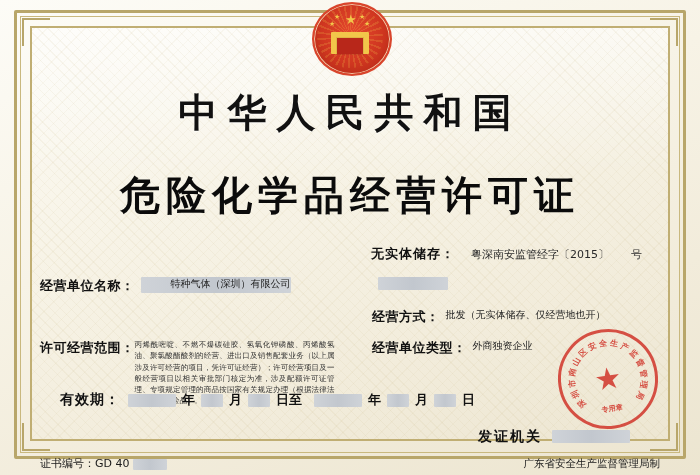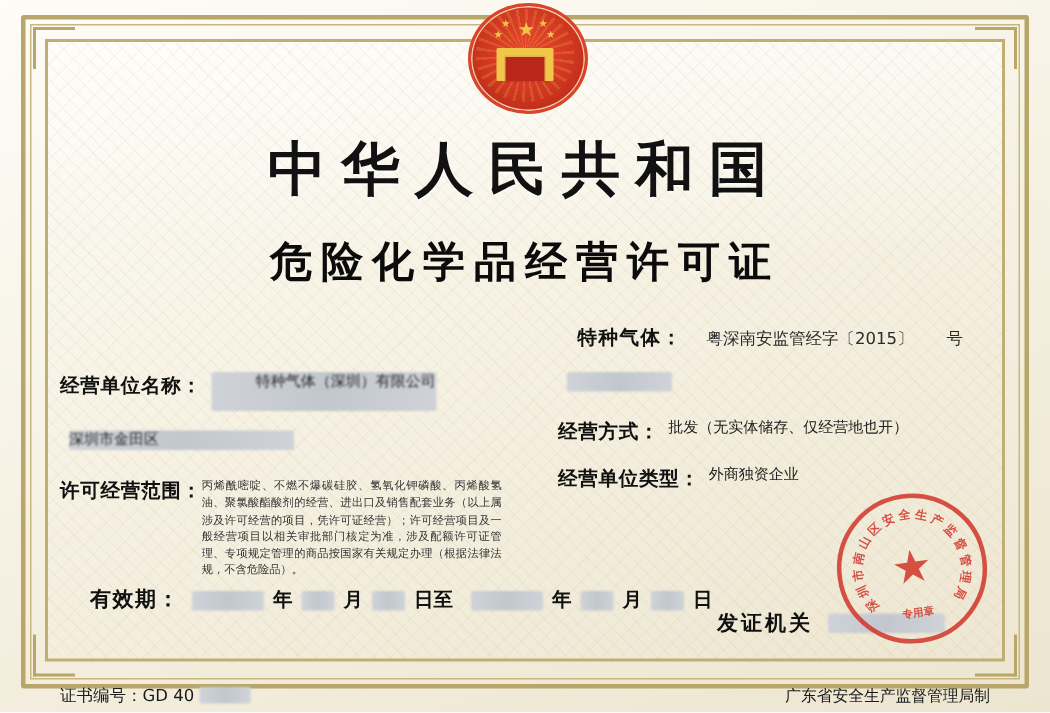--- a/index.html
+++ b/index.html
@@ -88,22 +88,22 @@
     font-size:39px;
     margin-top:52px;
     text-shadow:0 1px 0 rgba(255,255,255,.6);
   }
   .title-main{
     text-align:center;
     font-family:"DejaVu Serif", serif;
     font-weight:bold;
     color:#0b0b0b;
     letter-spacing:6px;
-    font-size:28px;
-    margin-top:16px;
+    font-size:40px;
+    margin-top:28px;
   }
   .regline{
     margin-top:22px;
     display:flex;justify-content:flex-end;align-items:flex-end;
     padding-right:18px;
     font-size:13px;color:#1b1b1b;
     font-family:"DejaVu Sans", sans-serif;
   }
   .regline .lab{font-weight:bold;letter-spacing:1px;font-size:13px;}
   .regline .val{
@@ -228,33 +228,32 @@
     <div class="s s3">★</div>
     <div class="s s4">★</div>
   </div>
 
   <div class="content">
 
     <div class="title-cn">中华人民共和国</div>
     <div class="title-main">危险化学品经营许可证</div>
 
     <div class="regline">
-      <span class="lab">特种气体：</span>
+      <span class="lab">无实体储存：</span>
       <span class="val">粤深南安监管经字〔2015〕　　号</span>
     </div>
 
     <div class="fields">
 
       <div class="col-l">
         <div class="row">
           <span class="lab">经营单位名称：</span>
-          <span class="val blur" style="width:150px;height:26px;">　　　特种气体（深圳）有限公司</span>
-        </div>
-        <div class="row">
-          <span class="val blur" style="width:150px;height:13px;">深圳市金田区　　　　　　　　　</span>
+          <span class="val blur" style="width:150px;height:16px;">　　　特种气体（深圳）有限公司</span>
+        </div>
+        <div class="row">
         </div>
         <div class="row">
           <span class="lab">许可经营范围：</span>
           <span class="scope-text">丙烯酰嘧啶、不燃不爆碳硅胶、氢氧化钾磷酸、丙烯酸氢油、聚氯酸酯酸剂的经营、进出口及销售配套业务（以上属涉及许可经营的项目，凭许可证经营）；许可经营项目及一般经营项目以相关审批部门核定为准，涉及配额许可证管理、专项规定管理的商品按国家有关规定办理（根据法律法规，不含危险品）。</span>
         </div>
       </div>
 
       <div class="col-r">
         <div class="row">
           <span class="val blur" style="width:70px;height:13px;">　　　　　</span>

